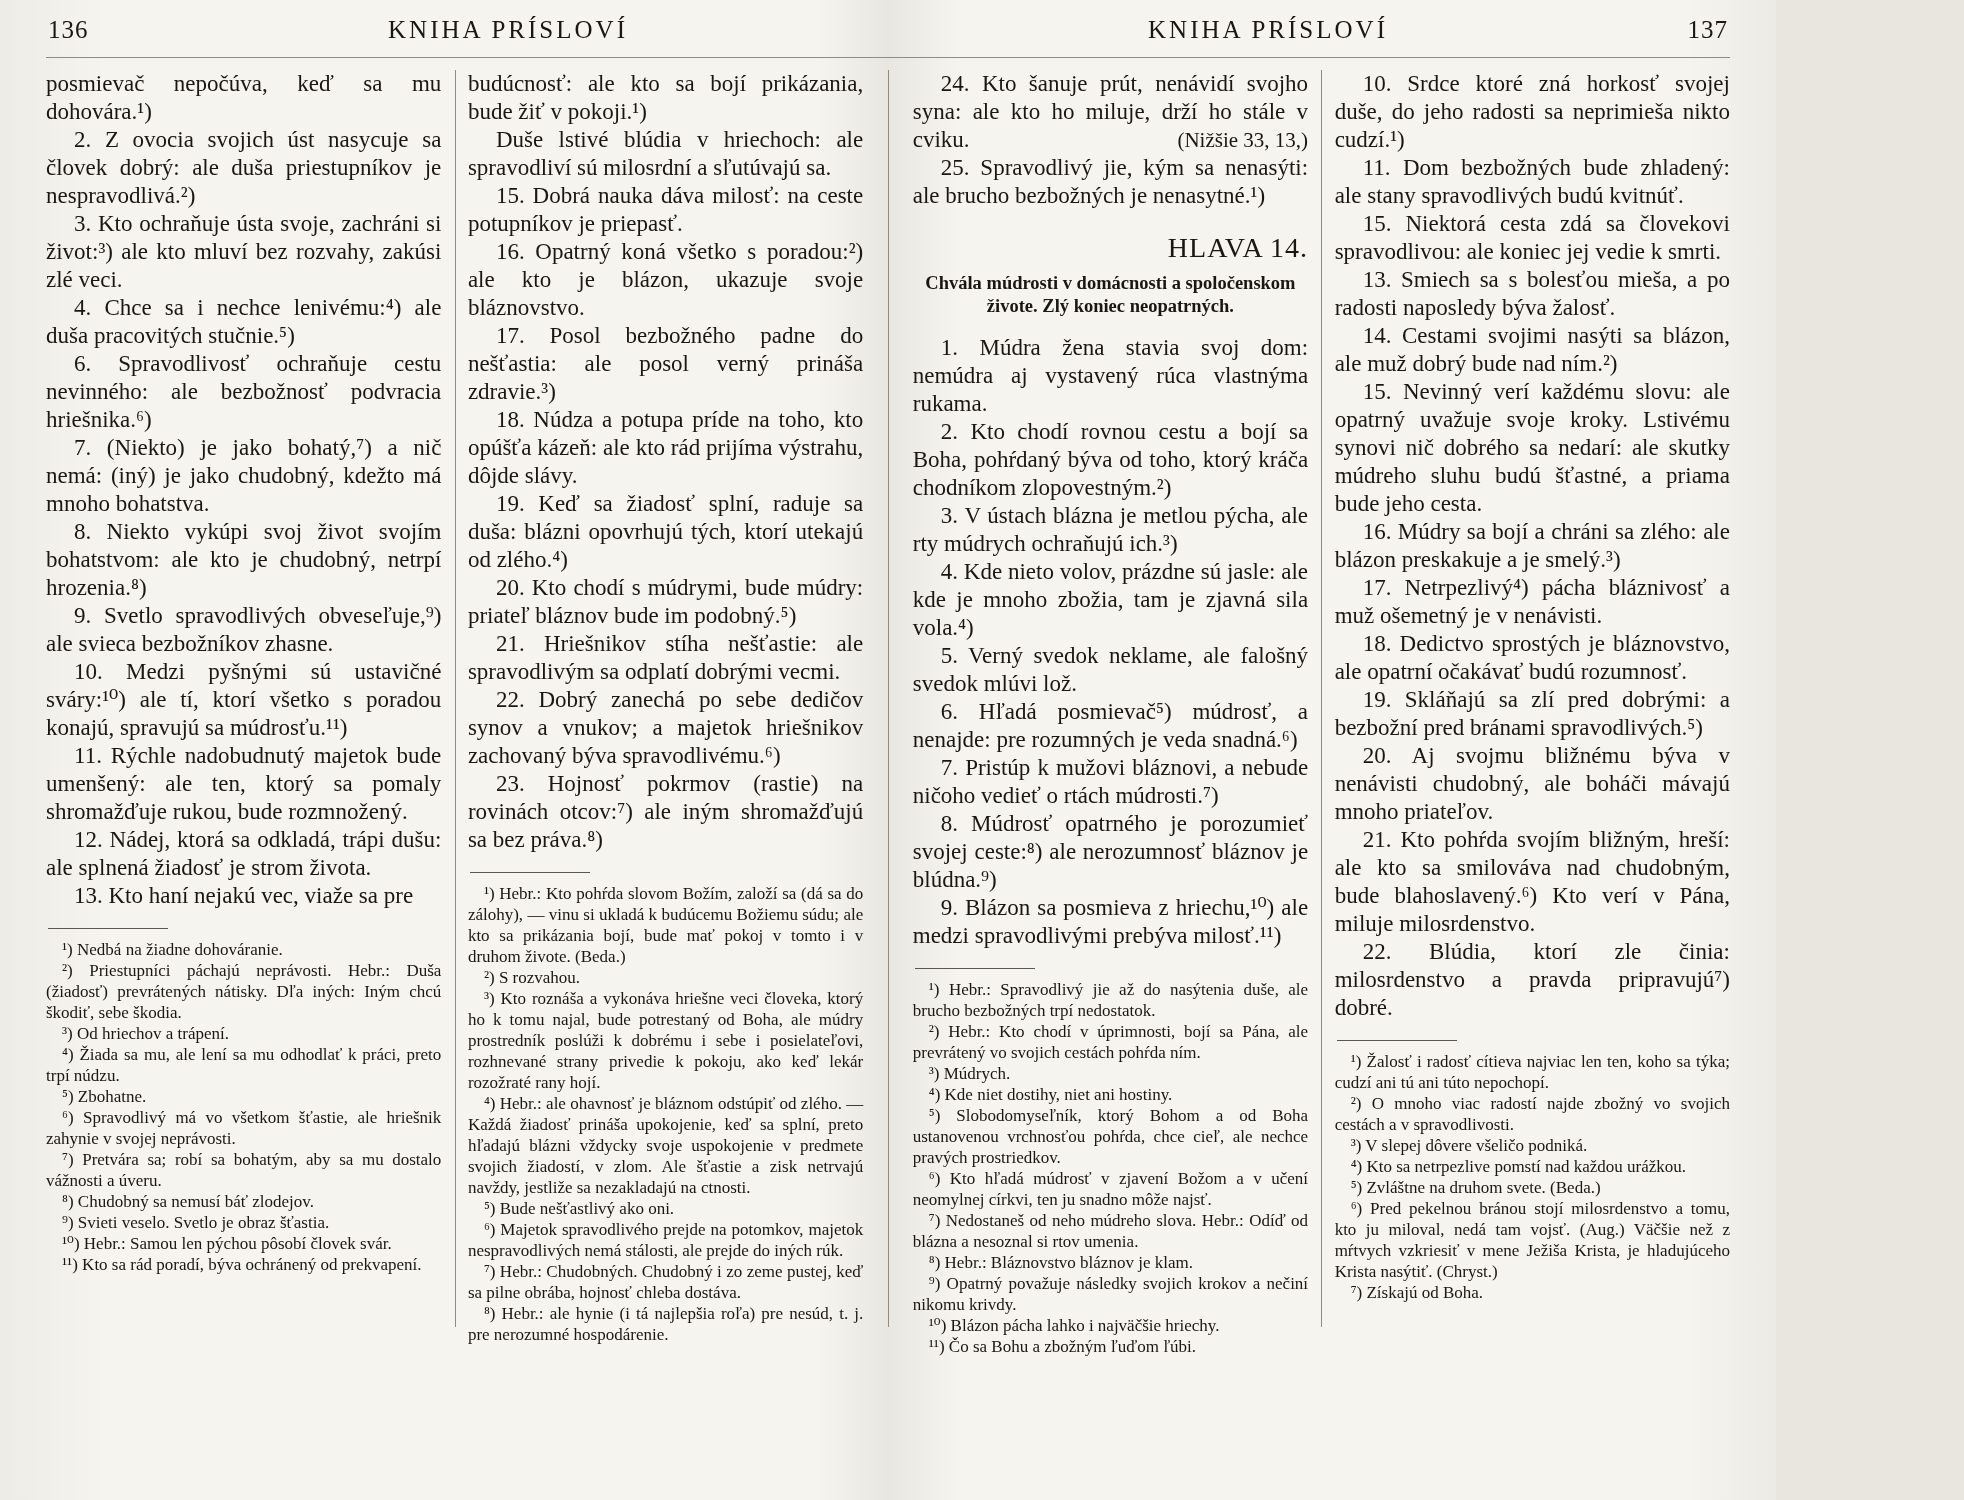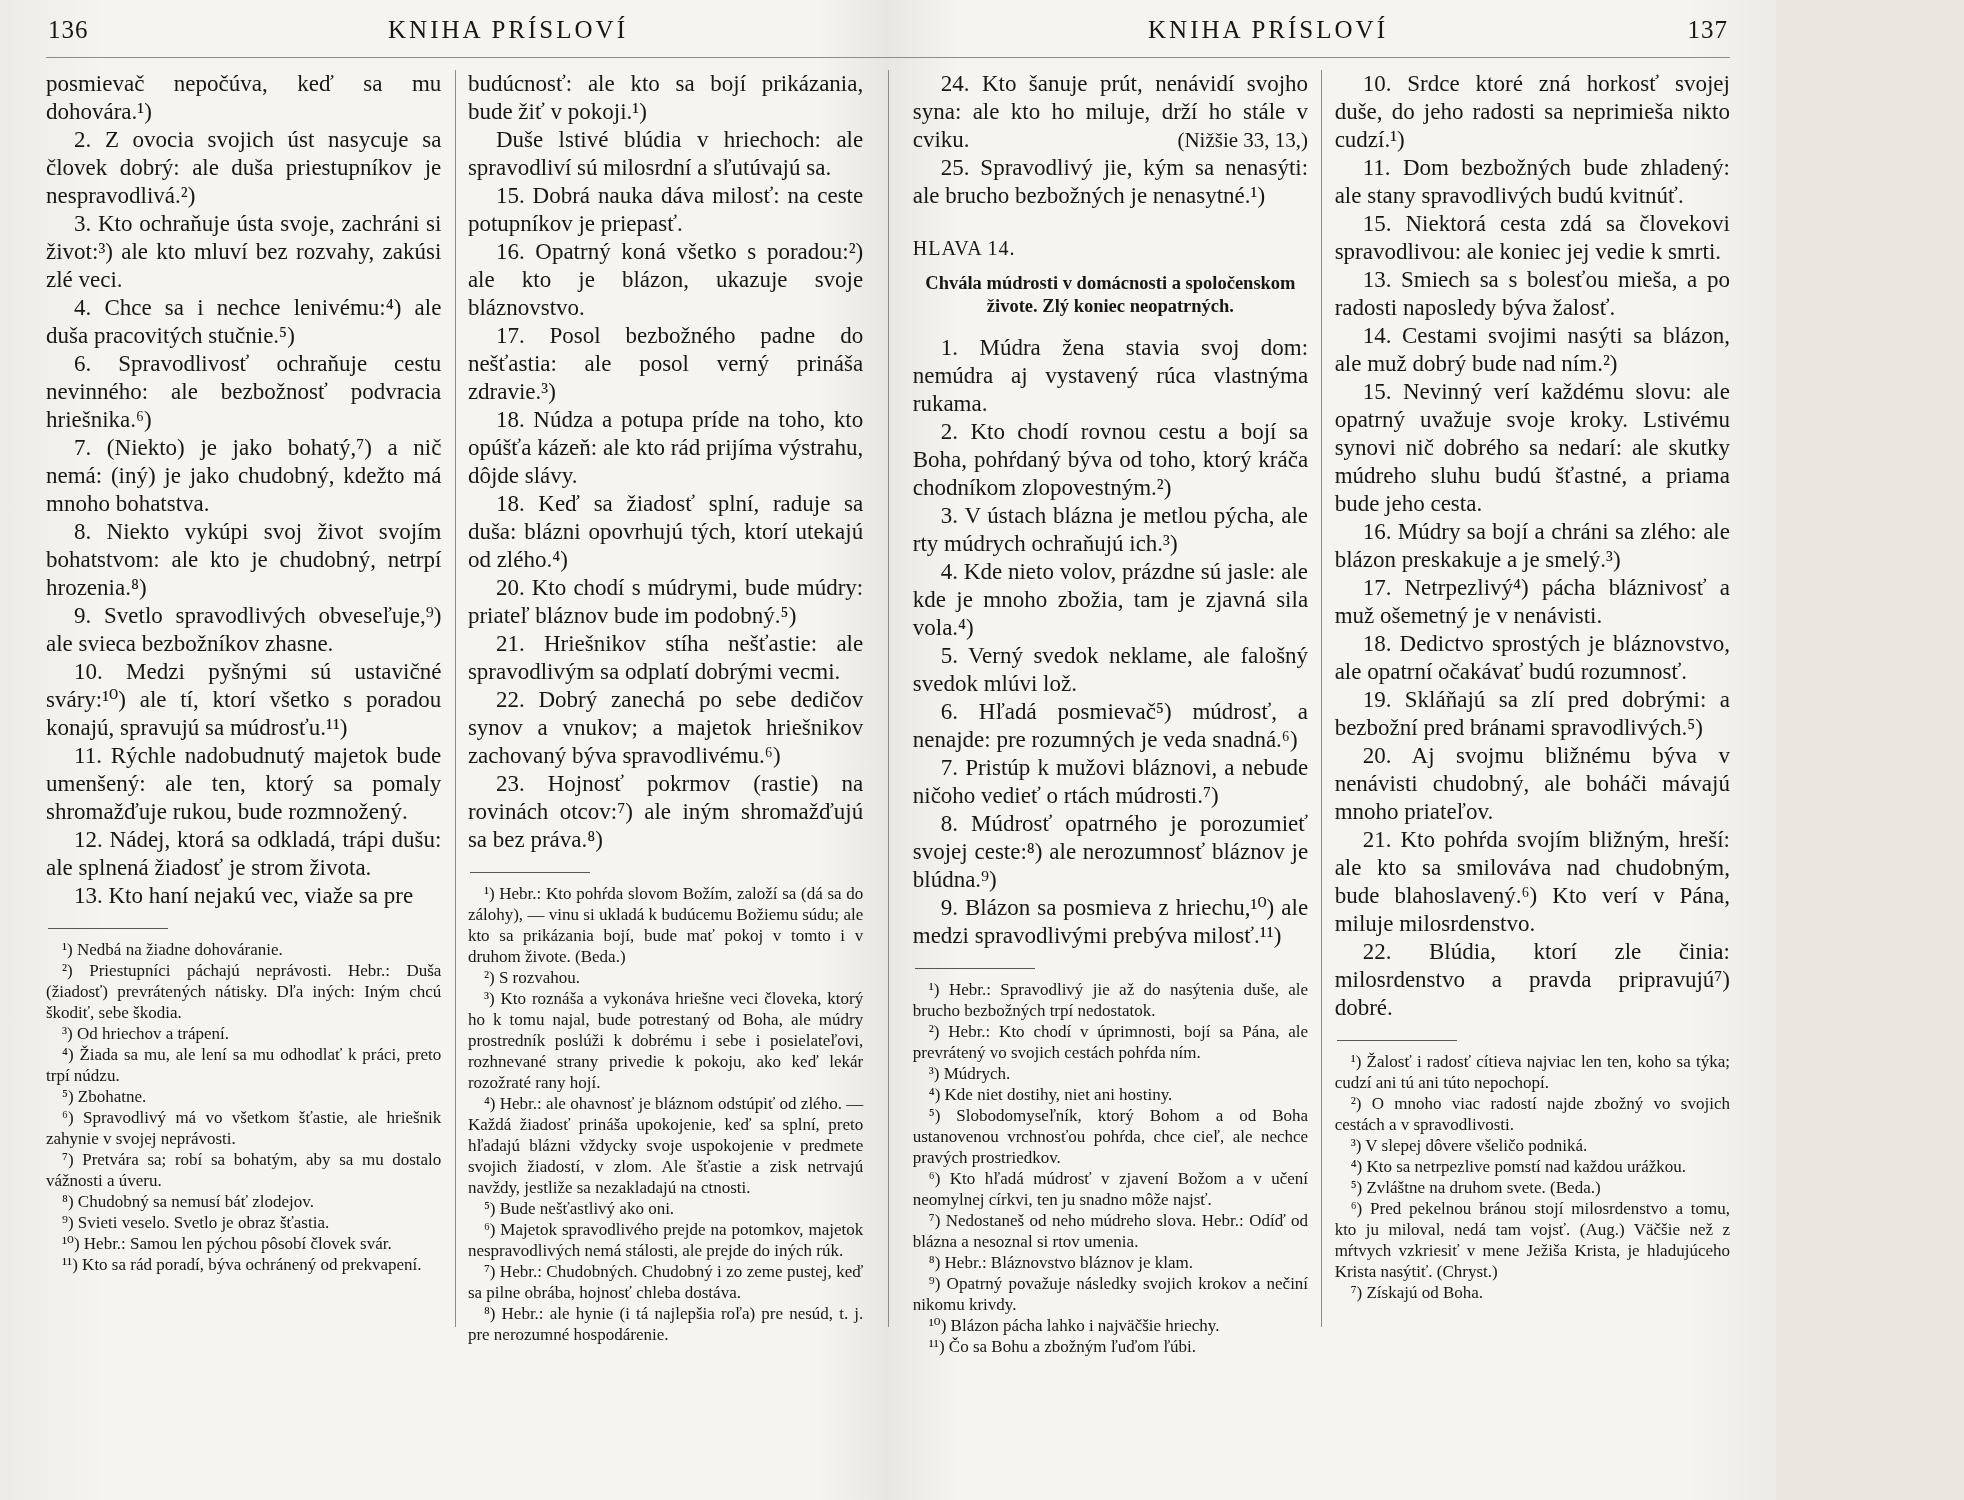--- a/index.html
+++ b/index.html
@@ -25,21 +25,21 @@
   .headrule { position:absolute; bottom:0; height:1px; width:924px; background:var(--rule); }
   .hr-left { left:0; }
   .hr-right { right:0; }
   .spreadrow { display:flex; margin-top:12px; align-items:stretch; }
   .column { width:447px; }
   .vrule { width:30px; position:relative; }
   .vrule::after { content:""; position:absolute; left:50%; top:0; bottom:30px; width:1px; background:var(--rule); }
   .vrule.gutter { width:56px; }
   .verses p { margin:0; font-size:23px; line-height:28px; text-align:justify; text-indent:28px; }
   .verses p.cont { text-indent:0; }
-  .verses p.heading { text-indent:0; text-align:left; font-size:20px; letter-spacing:1px; margin:24px 0 10px; }
+  .verses p.heading { text-indent:0; text-align:right; font-size:28px; letter-spacing:1px; margin:24px 0 10px; }
   .verses p.summary { text-indent:0; text-align:center; font-weight:bold; font-size:18.5px; line-height:23px; margin:0 4px 16px; }
   .vref { float:right; font-size:21px; }
   .fnrule { width:120px; height:1px; background:var(--ink); opacity:.7; margin:18px 0 10px 2px; }
   .footnotes p { margin:0; font-size:17px; line-height:21px; text-align:justify; text-indent:16px; }
 </style>
 </head>
 <body>
 
 <div class="scan">
   <header class="runhead">
@@ -87,21 +87,21 @@
     <div class="vrule"></div>
 
     <div class="column">
       <div class="verses">
           <p class="para cont">budúcnosť: ale kto sa bojí prikázania, bude žiť v pokoji.¹)</p>
           <p class="para">Duše lstivé blúdia v hriechoch: ale spravodliví sú milosrdní a sľutúvajú sa.</p>
           <p class="para">15. Dobrá nauka dáva milosť: na ceste potupníkov je priepasť.</p>
           <p class="para">16. Opatrný koná všetko s poradou:²) ale kto je blázon, ukazuje svoje bláznovstvo.</p>
           <p class="para">17. Posol bezbožného padne do nešťastia: ale posol verný prináša zdravie.³)</p>
           <p class="para">18. Núdza a potupa príde na toho, kto opúšťa kázeň: ale kto rád prijíma výstrahu, dôjde slávy.</p>
-          <p class="para">18. Keď sa žiadosť splní, raduje sa duša: blázni opovrhujú tých, ktorí utekajú od zlého.⁴)</p>
+          <p class="para">19. Keď sa žiadosť splní, raduje sa duša: blázni opovrhujú tých, ktorí utekajú od zlého.⁴)</p>
           <p class="para">20. Kto chodí s múdrymi, bude múdry: priateľ bláznov bude im podobný.⁵)</p>
           <p class="para">21. Hriešnikov stíha nešťastie: ale spravodlivým sa odplatí dobrými vecmi.</p>
           <p class="para">22. Dobrý zanechá po sebe dedičov synov a vnukov; a majetok hriešnikov zachovaný býva spravodlivému.⁶)</p>
           <p class="para">23. Hojnosť pokrmov (rastie) na rovinách otcov:⁷) ale iným shromažďujú sa bez práva.⁸)</p>
         </div>
       <div class="fnrule"></div>
       <div class="footnotes">
           <p class="fn">¹) Hebr.: Kto pohŕda slovom Božím, založí sa (dá sa do zálohy), — vinu si ukladá k budúcemu Božiemu súdu; ale kto sa prikázania bojí, bude mať pokoj v tomto i v druhom živote. (Beda.)</p>
           <p class="fn">²) S rozvahou.</p>
           <p class="fn">³) Kto roznáša a vykonáva hriešne veci človeka, ktorý ho k tomu najal, bude potrestaný od Boha, ale múdry prostredník poslúži k dobrému i sebe i posielateľovi, rozhnevané strany privedie k pokoju, ako keď lekár rozožraté rany hojí.</p>

